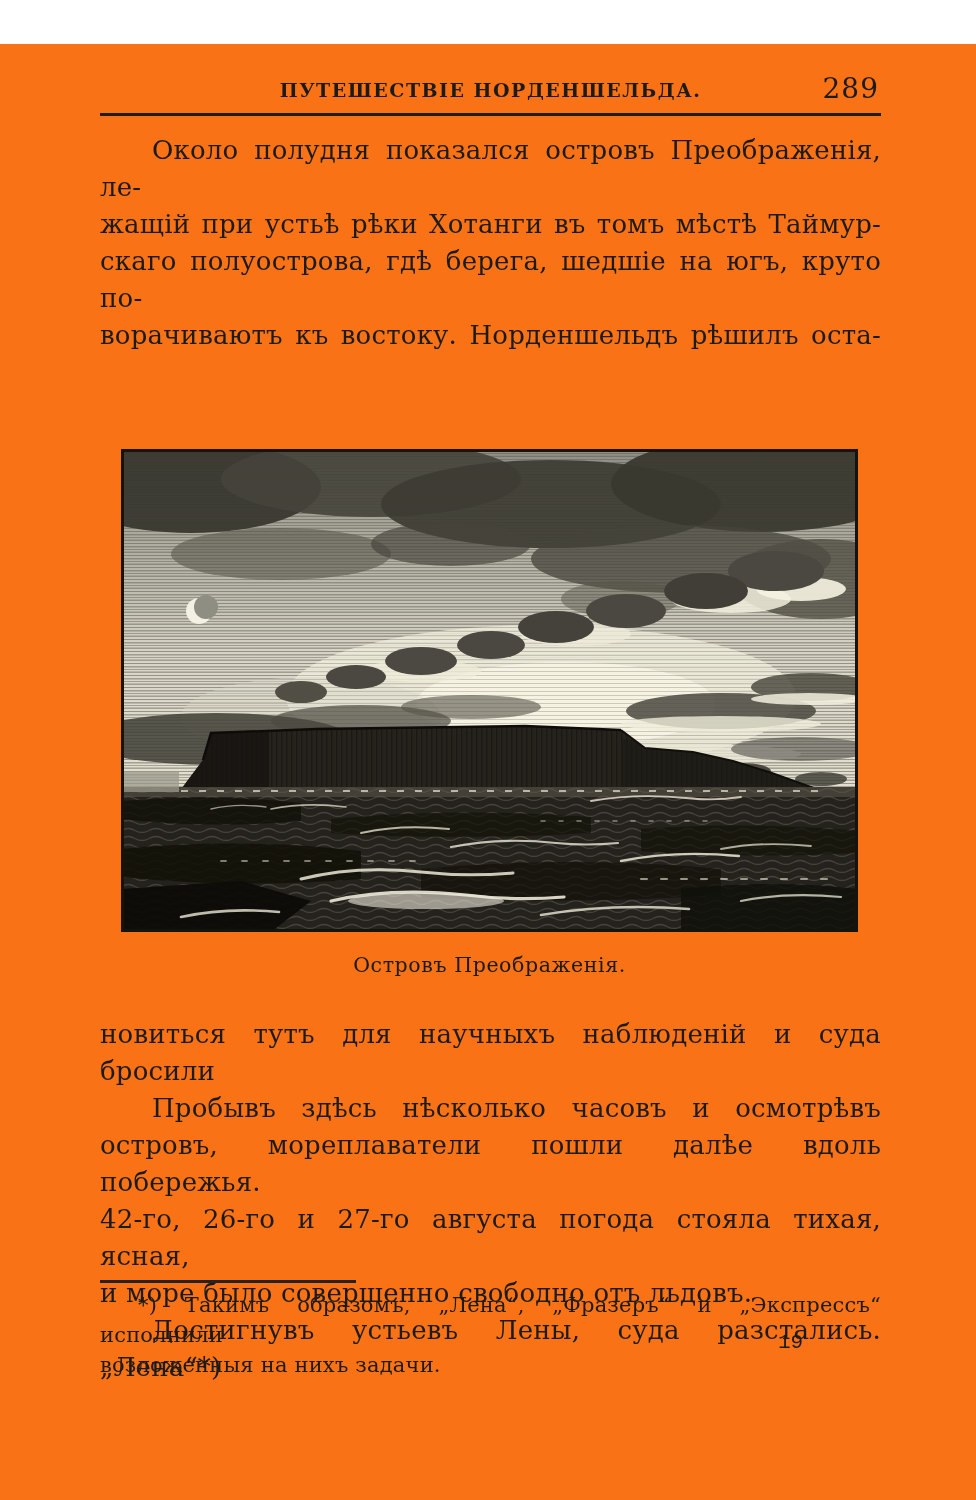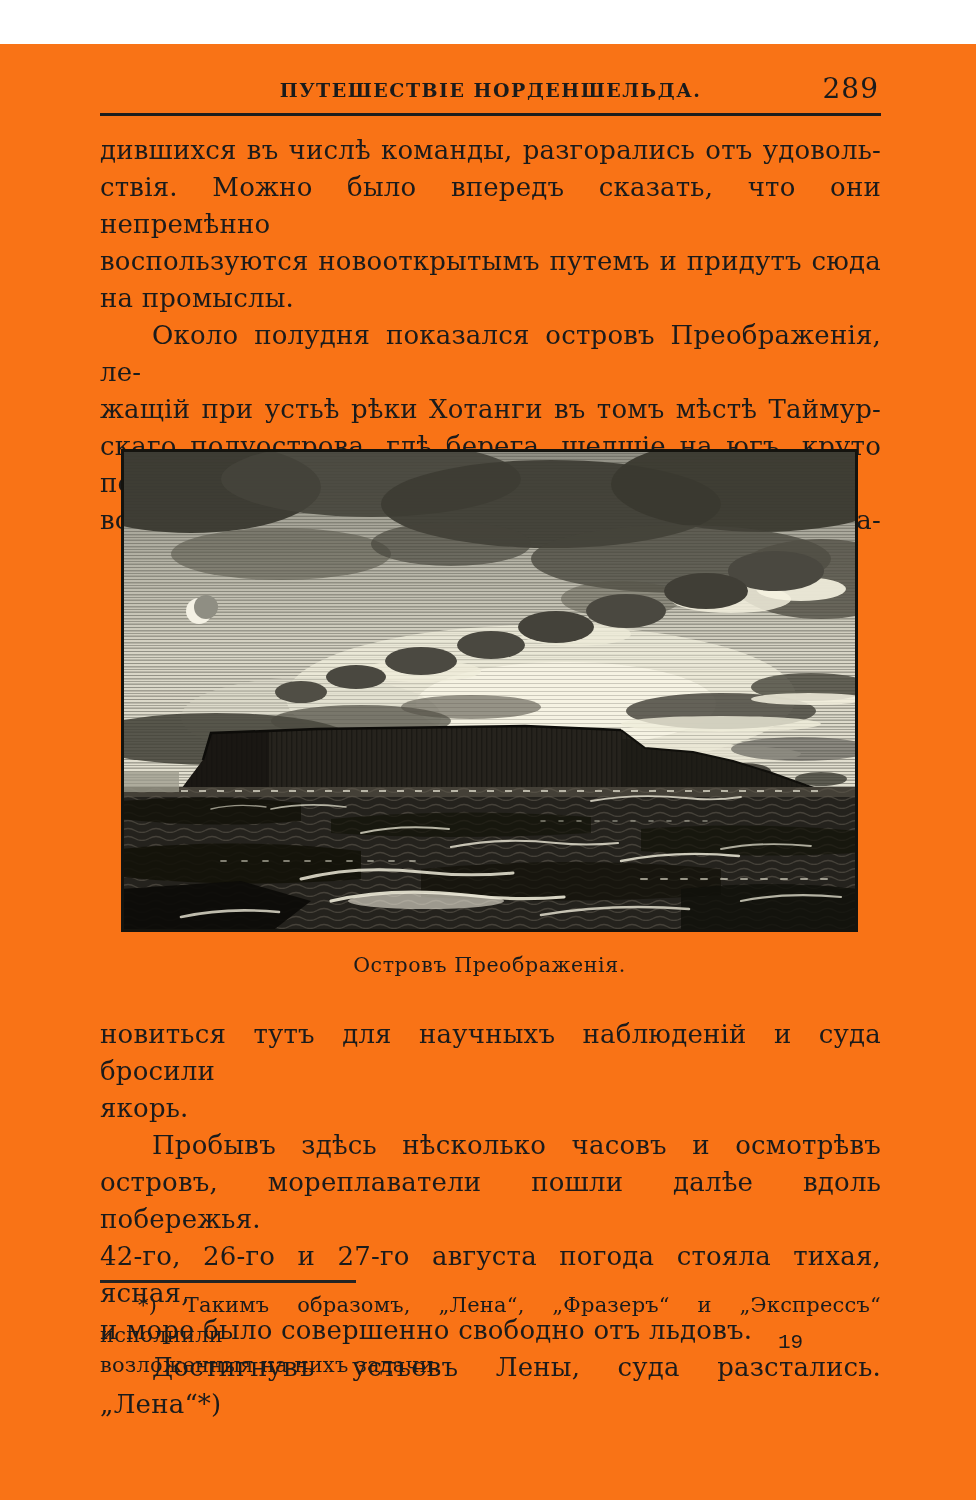--- a/index.html
+++ b/index.html
@@ -40,26 +40,20 @@
 
 <div class="page">
 
   <header class="running-head">
     <div class="rh-title">ПУТЕШЕСТВІЕ НОРДЕНШЕЛЬДА.</div>
     <div class="rh-num">289</div>
   </header>
   <div class="rh-rule"></div>
 
   <main class="text-block tb1">
-    <p class="para">
-      <span class="ln">дившихся въ числѣ команды, разгорались отъ удоволь-</span>
-      <span class="ln">ствія. Можно было впередъ сказать, что они непремѣнно</span>
-      <span class="ln">воспользуются новооткрытымъ путемъ и придутъ сюда</span>
-      <span class="ln end">на промыслы.</span>
-    </p>
     <p class="para">
       <span class="ln ind">Около полудня показался островъ Преображенія, ле-</span>
       <span class="ln">жащій при устьѣ рѣки Хотанги въ томъ мѣстѣ Таймур-</span>
       <span class="ln">скаго полуострова, гдѣ берега, шедшіе на югъ, круто по-</span>
       <span class="ln">ворачиваютъ къ востоку. Норденшельдъ рѣшилъ оста-</span>
     </p>
   </main>
 
   <div class="figure">
     <svg viewBox="0 0 737 483" width="737" height="483" role="img">
@@ -196,21 +190,20 @@
         <rect x="1.5" y="1.5" width="734" height="480" fill="none" stroke="#14130e" stroke-width="3"></rect>
       </g>
     </svg>
   </div>
 
   <div class="caption">Островъ Преображенія.</div>
 
   <main class="text-block tb2">
     <p class="para">
       <span class="ln">новиться тутъ для научныхъ наблюденій и суда бросили</span>
-      <span class="ln end">якорь.</span>
     </p>
     <p class="para">
       <span class="ln ind">Пробывъ здѣсь нѣсколько часовъ и осмотрѣвъ</span>
       <span class="ln">островъ, мореплаватели пошли далѣе вдоль побережья.</span>
       <span class="ln">42-го, 26-го и 27-го августа погода стояла тихая, ясная,</span>
       <span class="ln end">и море было совершенно свободно отъ льдовъ.</span>
     </p>
     <p class="para">
       <span class="ln ind">Достигнувъ устьевъ Лены, суда разстались. „Лена“*)</span>
     </p>

